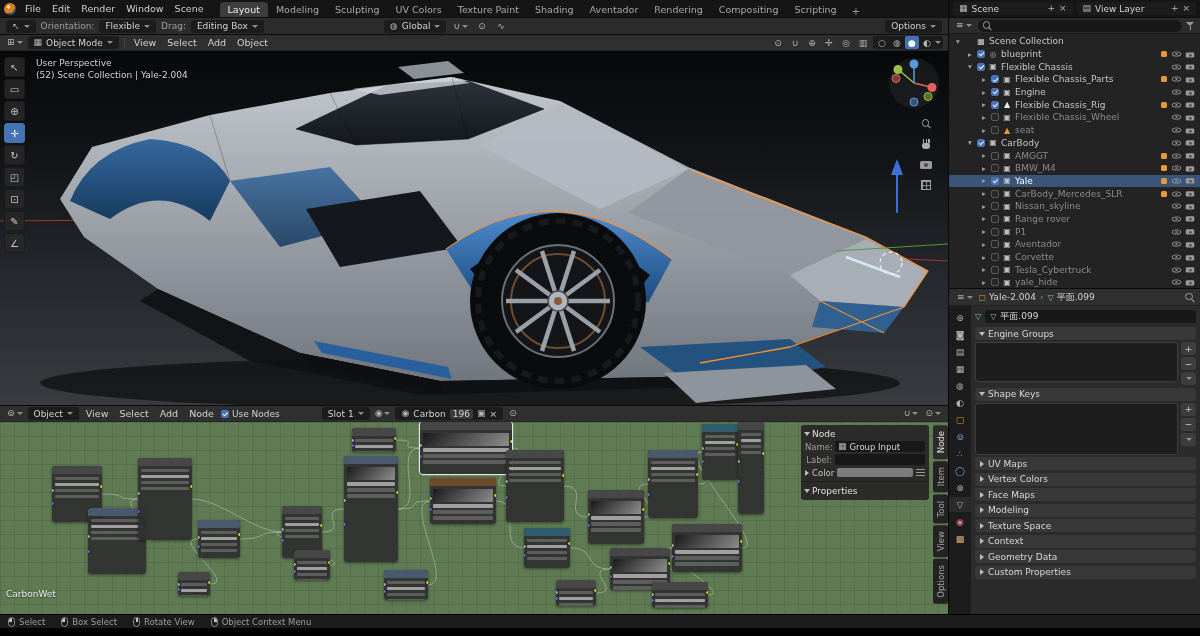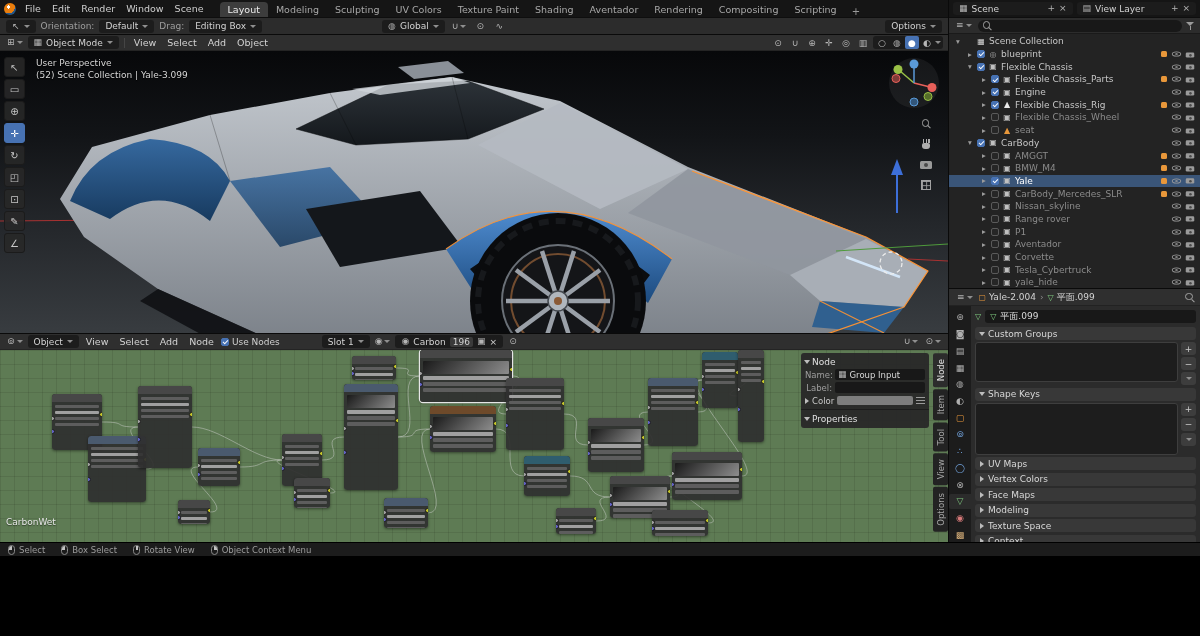--- a/index.html
+++ b/index.html
@@ -1,17 +1,17 @@
 <!DOCTYPE html>
 <html><head>
 <meta charset="utf-8">
 <style>
 *{box-sizing:border-box;margin:0;padding:0}
 body{background:#000;font-family:"DejaVu Sans","Liberation Sans",sans-serif;-webkit-font-smoothing:antialiased}
-#app{width:1200px;height:556px;display:flex;flex-direction:column;background:#1a1a1a;overflow:hidden;color:#c8c8c8;position:relative}
+#app{width:1200px;height:628px;display:flex;flex-direction:column;background:#1a1a1a;overflow:hidden;color:#c8c8c8;position:relative}
 .main{flex:1;display:flex;min-height:0}
 .left-col{width:948px;display:flex;flex-direction:column;min-width:0}
 .right-col{flex:1;display:flex;flex-direction:column;border-left:1px solid #0a0a0a;min-width:0}
 
 
 .topbar{height:17px;background:#151515;display:flex;align-items:center;padding:0 4px;gap:1px;flex:none}
 .logo{width:12px;height:12px;border-radius:50%;background:radial-gradient(circle at 38% 34%,#fff 0 1.6px,#e87d0d 1.6px 58%,#265787 58% 100%);margin-right:3px;flex:none}
 .menu-item{font-size:9.5px;color:#cfcfcf;padding:0 5px;white-space:nowrap}
 .tabs{display:flex;align-items:flex-end;margin-left:10px;height:100%}
 .ws-tab{font-size:9.5px;color:#a8a8a8;padding:2px 8px 2.5px;border-radius:4px 4px 0 0;white-space:nowrap}
@@ -200,21 +200,21 @@
         </div>
       </div>
 
       <div class="toolsettings">
         <span class="chip">
           <span class="gi">↖</span>
           <span class="caret"></span>
         </span>
         <span class="ts-label">Orientation:</span>
         <span class="chip">
-          <span>Default</span>
+          <span>Flexible</span>
           <span class="caret"></span>
         </span>
         <span class="ts-label">Drag:</span>
         <span class="chip">
           <span>Editing Box</span>
           <span class="caret"></span>
         </span>
         <span style="width:110px"></span>
         <span class="chip">
           <span class="gi">◍</span>
@@ -367,21 +367,21 @@
 
             <line x1="836" y1="200" x2="948" y2="193" stroke="#4f9a3c" stroke-width="1.2"></line>
             <line x1="908" y1="208" x2="948" y2="210" stroke="#a83232" stroke-width="1"></line>
             <line x1="897" y1="162" x2="897" y2="120" stroke="#3d6fd9" stroke-width="2"></line>
             <polygon points="891,124 903,124 897,108" fill="#3d6fd9"></polygon>
             <circle cx="891" cy="212" r="11" fill="none" stroke="#ececec" stroke-width="1.3" stroke-dasharray="4 3"></circle>
           </svg>
 
           <div class="vp-overlay">
             <div>User Perspective</div>
-            <div>(52) Scene Collection | Yale-3.099</div>
+            <div>(52) Scene Collection | Yale-2.004</div>
           </div>
 
           <div class="vp-tools">
 
               <div class="vp-tool">↖</div>
 
               <div class="vp-tool">▭</div>
 
               <div class="vp-tool">⊕</div>
 
@@ -1142,21 +1142,21 @@
               <span class="ic-data">▽</span>
               <span class="db-field">
                 <span class="ic-data">▽</span>
                 <span>平面.099</span>
               </span>
             </div>
 
               <div class="sect open haslist">
                 <div class="sect-h">
                   <span class="tri"></span>
-                  <span>Custom Groups</span>
+                  <span>Engine Groups</span>
                 </div>
                 <div class="sect-body">
                   <div class="list-box" style="height: 40px;"></div>
                   <div class="side-btns">
                     <div class="sbtn">+</div>
                     <div class="sbtn">−</div>
                     <div class="sbtn">
                       <span class="caret"></span>
                     </div>
                   </div>

